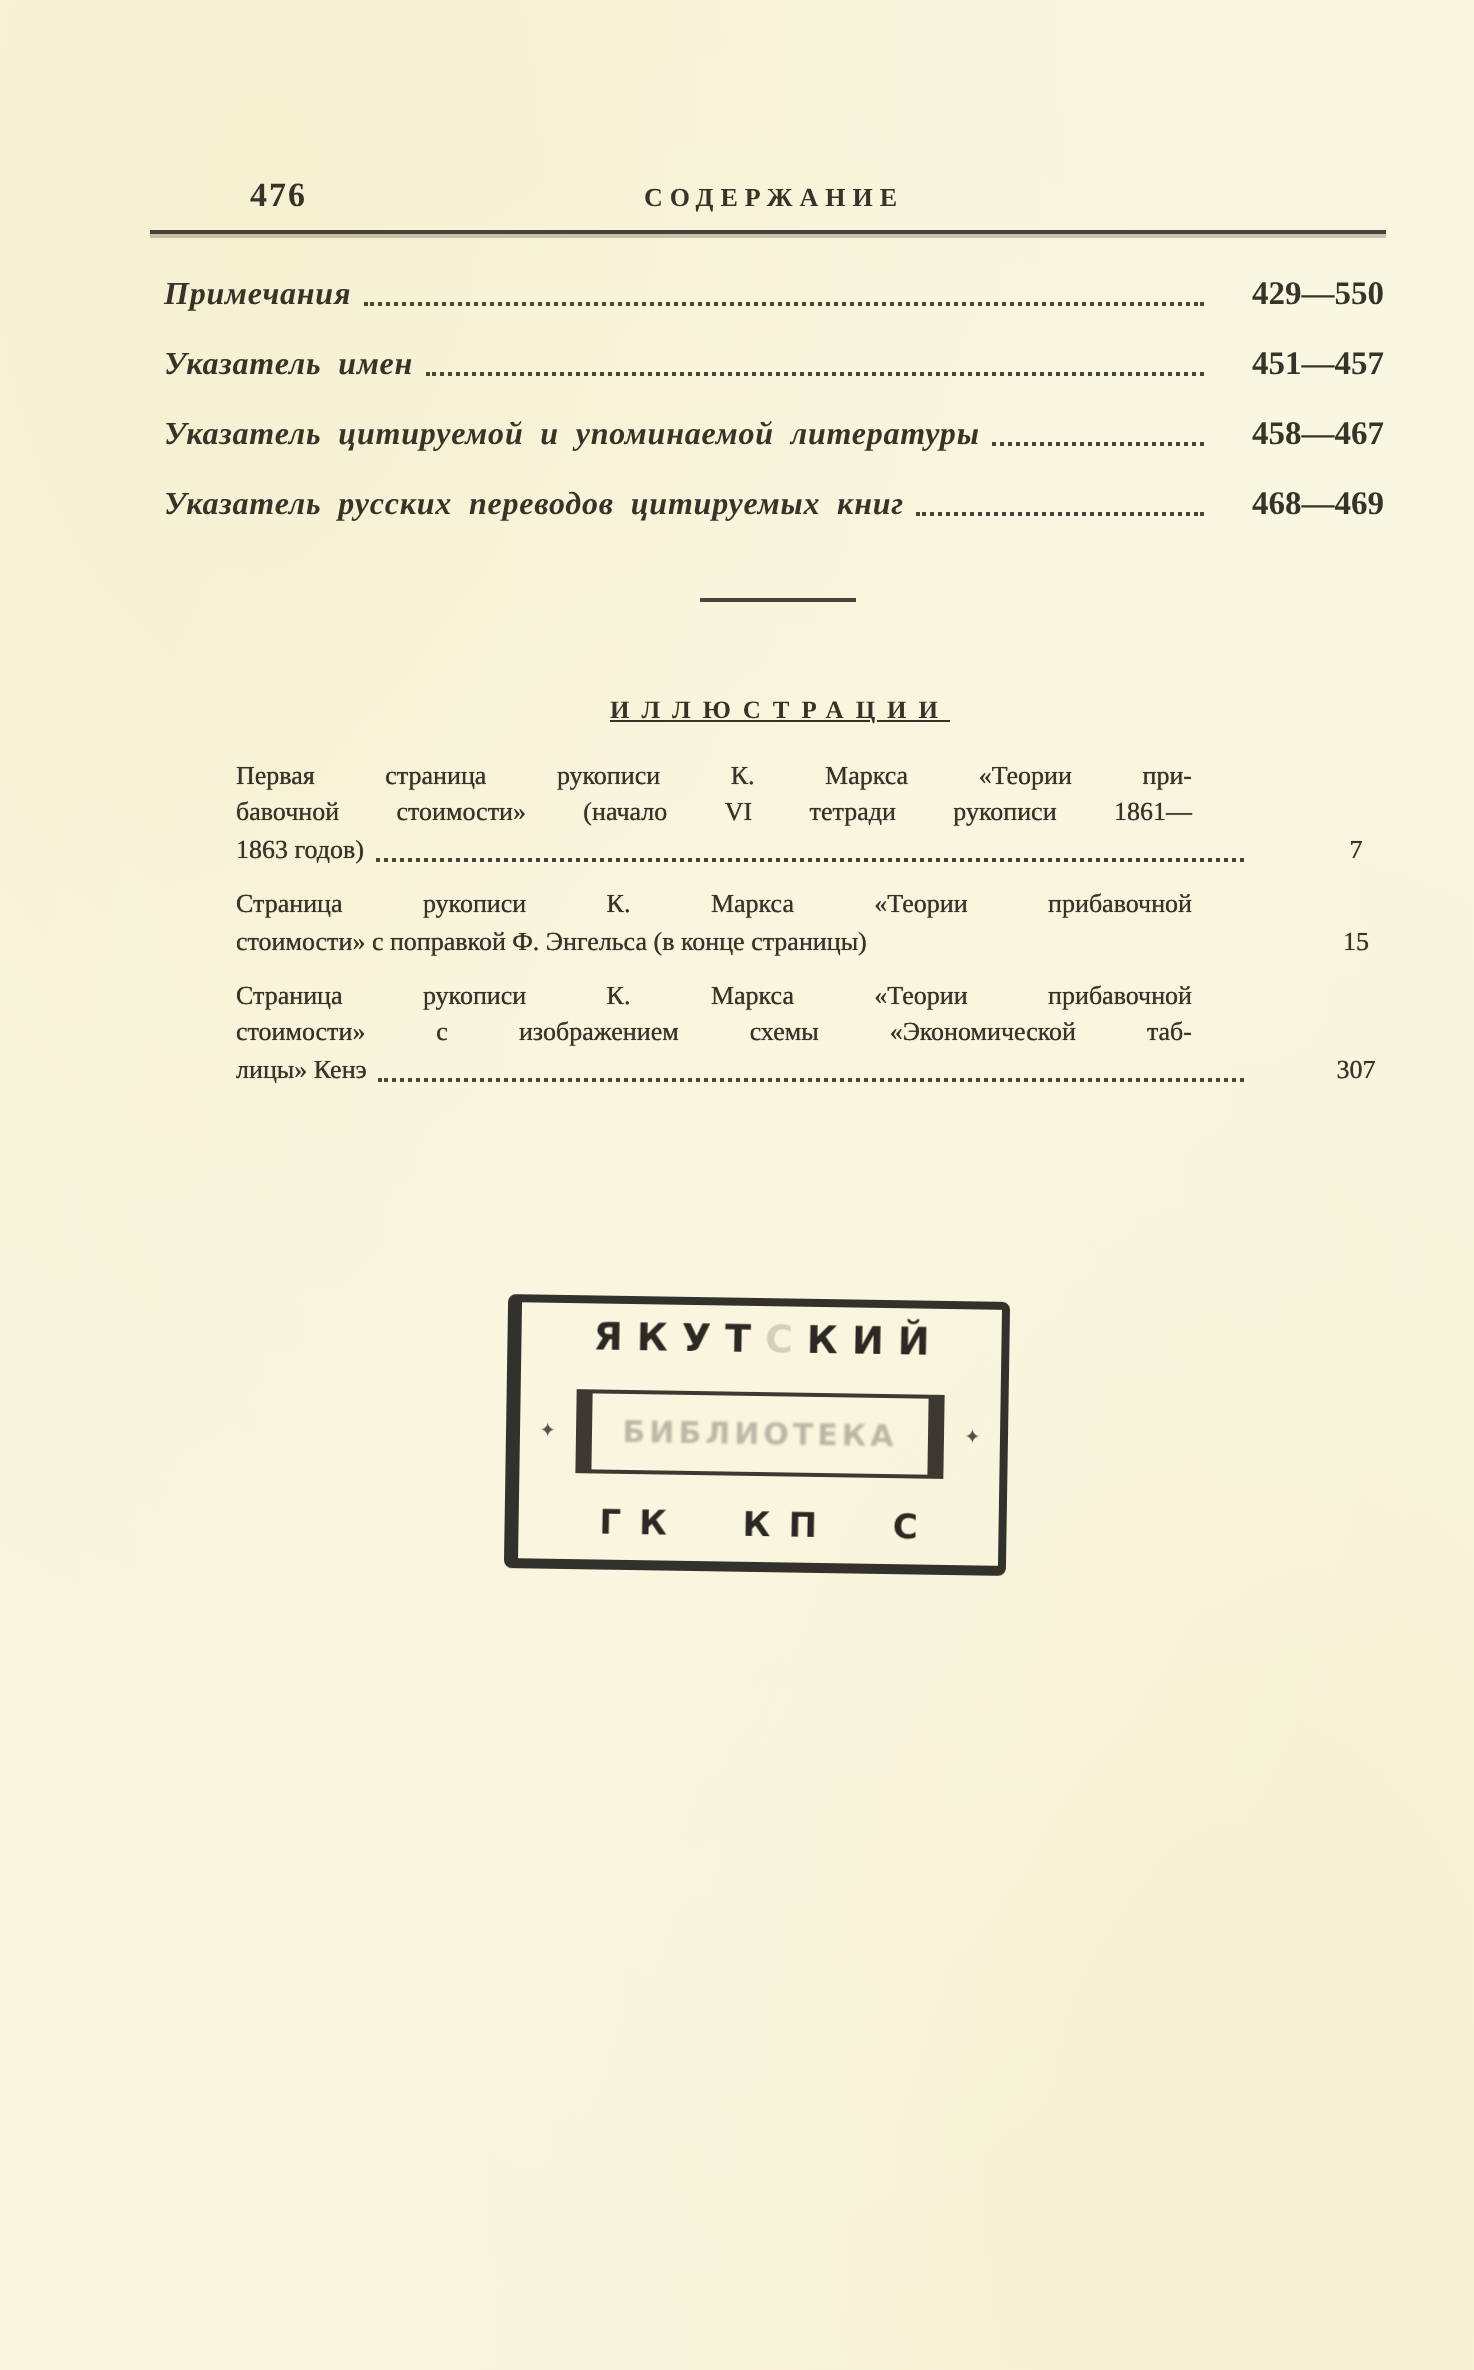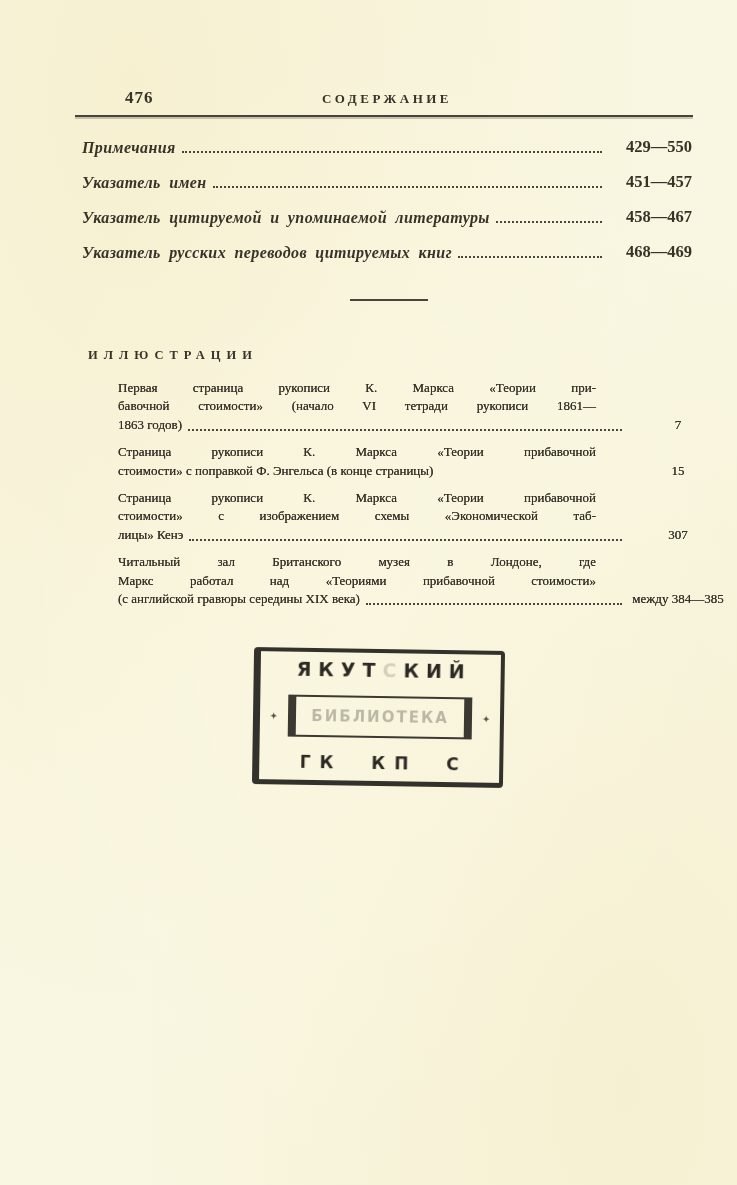--- a/index.html
+++ b/index.html
@@ -30,22 +30,22 @@
     letter-spacing:0.4px;word-spacing:4px;white-space:nowrap;
   }
   .leader{
     flex:1;min-width:18px;border-bottom:2px dotted #4a453b;
     margin:0 6px;align-self:flex-end;transform:translateY(-4px);
   }
   .leader.no-dots{border-bottom:none;}
   .toc-pages{width:84px;text-align:right;font-weight:bold;font-size:16.5px;white-space:nowrap;}
   .separator{position:absolute;top:299px;left:350px;width:78px;height:2px;background:#4a453b;}
   .ill-heading{
-    position:absolute;top:348px;left:82px;width:610px;
-    font-size:12.5px;font-weight:bold;letter-spacing:6px;text-indent:6px;
+    position:absolute;top:348px;left:82px;width:610px;text-align:center;
+    font-size:12.5px;font-weight:bold;letter-spacing:6px;text-indent:6px;text-decoration:underline;
   }
   .ill-list{position:absolute;top:379px;left:82px;width:610px;}
   .ill-entry{margin-bottom:9px;font-size:13px;line-height:18.4px;text-shadow:0 0 0.4px currentColor;margin-left:36px;}
   .jline{width:478px;text-align:justify;text-align-last:justify;}
   .lastline{display:flex;align-items:flex-end;width:610px;}
   .lastline .leader{transform:translateY(-3px);}
   .ill-pages{min-width:100px;text-align:center;white-space:nowrap;}
   .stamp{
     position:absolute;left:253px;top:649px;width:240px;height:114px;
     border:4px solid rgba(24,22,18,0.88);
@@ -132,29 +132,20 @@
     <div class="ill-entry">
       <div class="jline">Страница рукописи К. Маркса «Теории прибавочной</div>
       <div class="jline">стоимости» с изображением схемы «Экономической таб-</div>
       <div class="lastline">
         <span>лицы» Кенэ</span>
         <span class="leader"></span>
         <span class="ill-pages">307</span>
       </div>
     </div>
 
-    <div class="ill-entry">
-      <div class="jline">Читальный зал Британского музея в Лондоне, где</div>
-      <div class="jline">Маркс работал над «Теориями прибавочной стоимости»</div>
-      <div class="lastline">
-        <span>(с английской гравюры середины XIX века)</span>
-        <span class="leader"></span>
-        <span class="ill-pages">между 384—385</span>
-      </div>
-    </div>
 
   </div>
 
   <div class="stamp">
     <div class="stamp-top">
       <span>ЯКУТ</span><span class="faded-char">С</span><span>КИЙ</span>
     </div>
     <div class="stamp-mid">
       <span class="stamp-mark">✦</span>
       <div class="stamp-inner">

